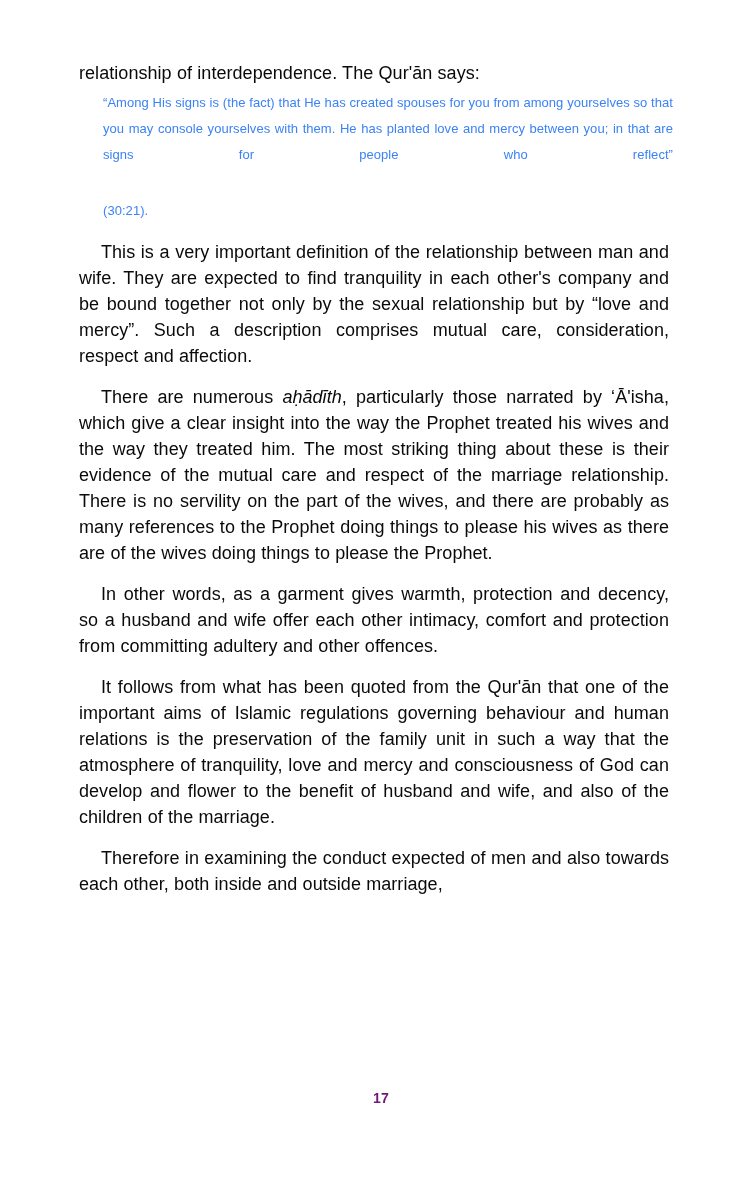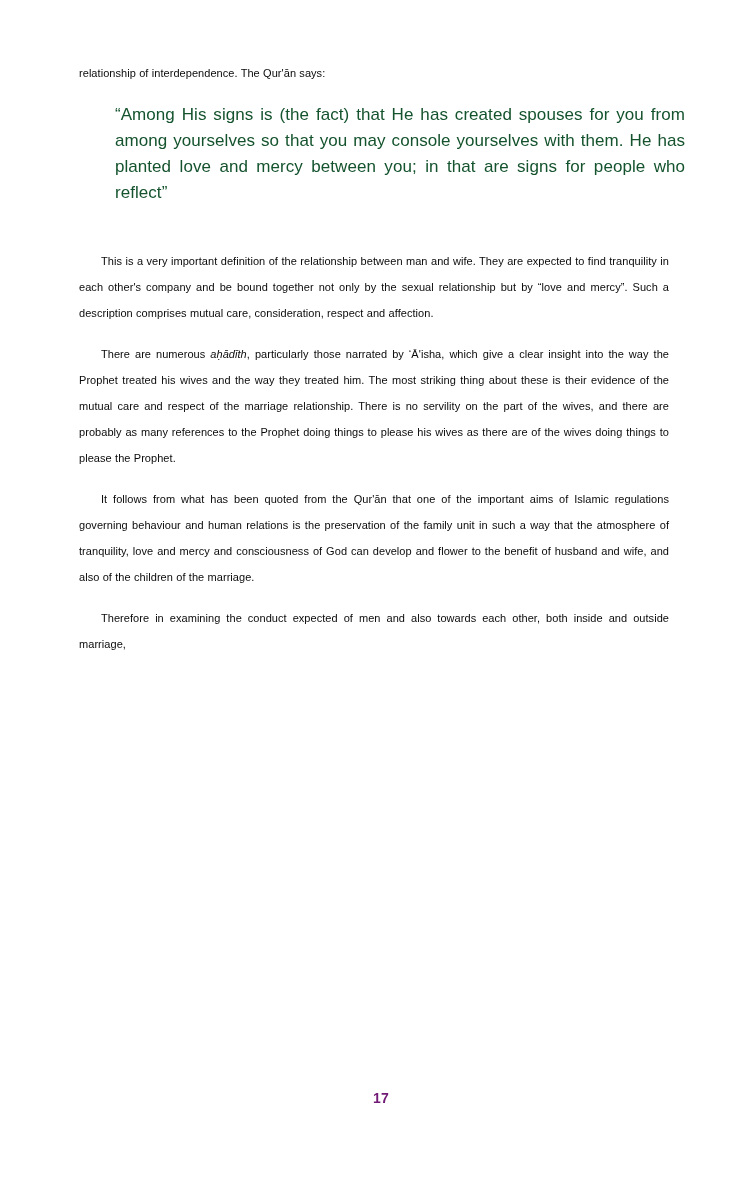--- a/index.html
+++ b/index.html
@@ -29,21 +29,21 @@
 
   .text-block {
     position: absolute;
     left: 79px;
     top: 60px;
     width: 590px;
   }
 
   
   .para {
-    font-size: 11px;
+    font-size: 18px;
     line-height: 26px;
     text-align: justify;
     text-justify: inter-word;
     margin: 0;
     letter-spacing: 0.05px;
     word-spacing: 0.2px;
     color: #0a0a0a;
   }
   .para.nolead {
     margin-top: 0;
@@ -59,29 +59,29 @@
     content: "";
     display: inline-block;
     width: 100%;
   }
   .para.noafter::after {
     content: none;
   }
 
   
   .quote {
-    font-size: 17px;
+    font-size: 13px;
     line-height: 26px;
     text-align: justify;
     text-justify: inter-word;
-    margin: 16px;
+    margin: 4px;
     padding-left: 20px;
     width: 570px;
     letter-spacing: 0.05px;
-    color: #14532d;
+    color: #3b82f6;
   }
   .quote::after {
     content: "";
     display: inline-block;
     width: 100%;
   }
   .quote.noafter::after {
     content: none;
   }
 
@@ -117,27 +117,29 @@
 <body>
 
 <div class="page">
 
   <div class="text-block">
 
     <p class="para nolead noafter">relationship of interdependence. The Qur'ān says:</p>
 
     <p class="quote"><span>“Among His signs is (the fact) that He has created spouses for you from among yourselves so that you may console yourselves with them. He has planted love and mercy between you; in that are signs for people who reflect”</span></p>
 
+    <p class="quote noafter">(30:21).</p>
 
     <p class="para gap indent noafter">This is a very important definition of the relationship between man and wife. They are expected to find tranquility in each other's company and be bound together not only by the sexual relationship but by “love and mercy”. Such a description comprises mutual care, consideration, respect and affection.</p>
 
     <p class="para gap indent noafter"><span>There are numerous </span><span class="italic">aḥādīth</span><span>, particularly those narrated by ‘Ā'isha, which give a clear insight into the way the Prophet treated his wives and the way they treated him. The most striking thing about these is their evidence of the mutual care and respect of the marriage relationship. There is no servility on the part of the wives, and there are probably as many references to the Prophet doing things to please his wives as there are of the wives doing things to please the Prophet.</span></p>
 
 
 
+    <p class="para gap indent noafter">In other words, as a garment gives warmth, protection and decency, so a husband and wife offer each other intimacy, comfort and protection from committing adultery and other offences.</p>
 
     <p class="para gap indent noafter">It follows from what has been quoted from the Qur'ān that one of the important aims of Islamic regulations governing behaviour and human relations is the preservation of the family unit in such a way that the atmosphere of tranquility, love and mercy and consciousness of God can develop and flower to the benefit of husband and wife, and also of the children of the marriage.</p>
 
     <p class="para gap indent noafter">Therefore in examining the conduct expected of men and also towards each other, both inside and outside marriage,</p>
 
   </div>
 
   <div class="folio">17</div>
 
   <div class="scan-tone"></div>

